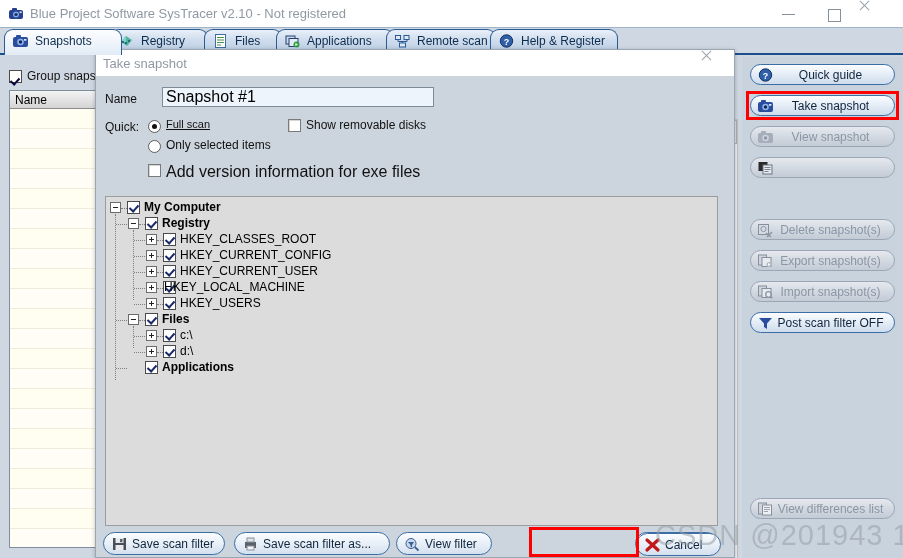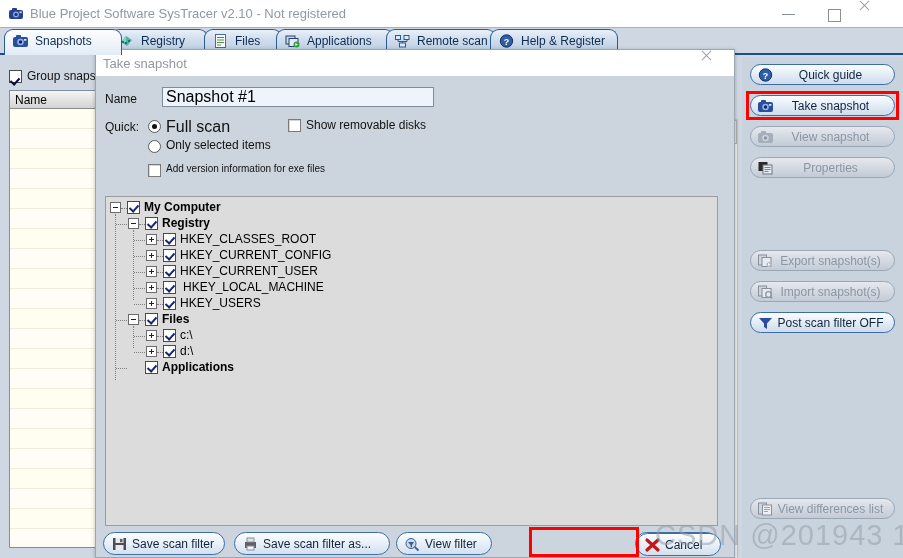--- a/index.html
+++ b/index.html
@@ -133,27 +133,27 @@
     border:1px solid #7e8b99;background:#edf4fb;box-sizing:border-box;
     font-family:"Liberation Sans",sans-serif;font-size:16px;color:#000;
     padding:1px 3px;outline:none;margin-left:15px;
   }
   #scan-label{position:absolute;left:9px;top:44px;font-size:12px;color:#111;}
 
   .radio{position:absolute;width:13px;height:13px;border-radius:50%;
     background:#fff;border:1px solid #5d5d5d;box-sizing:border-box;}
   .radio.sel:after{content:"";position:absolute;left:3px;top:3px;width:5px;height:5px;border-radius:50%;background:#101010;}
   #radio-full{left:52px;top:44px;}
-  #radio-full-lbl{position:absolute;left:70px;top:42px;font-size:16px;color:#111;}
+  #radio-full-lbl{position:absolute;left:70px;top:42px;font-size:11px;color:#111;text-decoration:underline;}
   #radio-sel{left:52px;top:64px;}
   #radio-sel-lbl{position:absolute;left:70px;top:62px;font-size:12px;color:#111;}
   #chk-removable{position:absolute;left:192px;top:43px;}
   #chk-removable-lbl{position:absolute;left:210px;top:42px;font-size:12px;color:#111;}
   #chk-version{position:absolute;left:52px;top:88px;}
-  #chk-version-lbl{position:absolute;left:70px;top:87px;font-size:10px;color:#111;}
+  #chk-version-lbl{position:absolute;left:70px;top:87px;font-size:16px;color:#111;}
   .bigcheck{width:13px;height:13px;box-sizing:border-box;background:#fff;border:1px solid #7a7a7a;position:relative;display:inline-block;box-shadow:inset 1px 1px 0 #d6d6d6;}
 
   
   #tree-panel{
     position:absolute;left:9px;top:120px;width:613px;height:330px;
     background:#dcdcdc;border:1px solid #9c9c9c;box-sizing:border-box;overflow:hidden;
   }
   .tnode{position:absolute;height:16px;white-space:nowrap;}
   .tbox{position:absolute;left:0;top:2px;width:11px;height:11px;background:#fff;border:1px solid #6b6b6b;box-sizing:border-box;}
   .tbox:before{content:"";position:absolute;left:2px;top:4px;width:5px;height:1px;background:#222;}
@@ -356,24 +356,31 @@
     </div>
 
     <div class="sbtn disabled" id="sb-props">
       <svg class="sb-ico" viewBox="0 0 17 16">
         <rect x="1.5" y="2" width="9" height="9" fill="#2a2a2a"></rect>
         <rect x="6" y="5" width="9" height="9" fill="#e6e9ee" stroke="#6d7582"></rect>
         <rect x="7.5" y="7" width="6" height="1" fill="#7d8593"></rect>
           <rect x="7.5" y="9" width="6" height="1" fill="#7d8593"></rect>
         <rect x="7.5" y="11" width="4" height="1" fill="#7d8593"></rect>
       </svg>
-      <span class="sb-label">Properties</span>
-    </div>
-
-
+    </div>
+
+
+    <div class="sbtn disabled" id="sb-delete">
+      <svg class="sb-ico" viewBox="0 0 17 16">
+        <rect x="1.5" y="2.5" width="10" height="10" fill="#d6dbe3" stroke="#868f9c"></rect>
+        <circle cx="6.5" cy="7" r="2.6" fill="none" stroke="#8d96a4"></circle>
+        <path d="M9 11 L14 15 M10 15 L15 10" stroke="#8d96a4" stroke-width="1.6"></path>
+      </svg>
+      <span class="sb-label">Delete snapshot(s)</span>
+    </div>
 
     <div class="sbtn disabled" id="sb-export">
       <svg class="sb-ico" viewBox="0 0 17 16">
         <rect x="1.5" y="2" width="8" height="10" fill="#cdd4de" stroke="#868f9c"></rect>
         <rect x="5" y="4.5" width="9" height="9" fill="#e8ebf0" stroke="#868f9c"></rect>
         <circle cx="12" cy="11.5" r="2.6" fill="#b3bbc7"></circle>
         <path d="M11 10 L13.3 11.5 L11 13 Z" fill="#fff"></path>
       </svg>
       <span class="sb-label">Export snapshot(s)</span>
     </div>
@@ -465,21 +472,21 @@
             <span class="tlabel" style="left: 34px;">HKEY_CURRENT_CONFIG</span>
           </div>
           <div class="tnode" style="left: 40px; top: 67px;">
             <span class="tbox plus"></span>
             <span class="tcheck" style="left: 17px;"></span>
             <span class="tlabel" style="left: 34px;">HKEY_CURRENT_USER</span>
           </div>
           <div class="tnode" style="left: 40px; top: 83px;">
             <span class="tbox plus"></span>
             <span class="tcheck" style="left: 17px;"></span>
-            <span class="tlabel" style="left: 37px;">HKEY_LOCAL_MACHINE</span>
+            <span class="tlabel" style="left: 18px;">HKEY_LOCAL_MACHINE</span>
           </div>
           <div class="tnode" style="left: 40px; top: 99px;">
             <span class="tbox plus"></span>
             <span class="tcheck" style="left: 17px;"></span>
             <span class="tlabel" style="left: 34px;">HKEY_USERS</span>
           </div>
           <div class="tnode" style="left: 22px; top: 115px;">
             <span class="tbox"></span>
             <span class="tcheck" style="left: 17px;"></span>
             <span class="tlabel bold" style="left: 34px;">Files</span>

